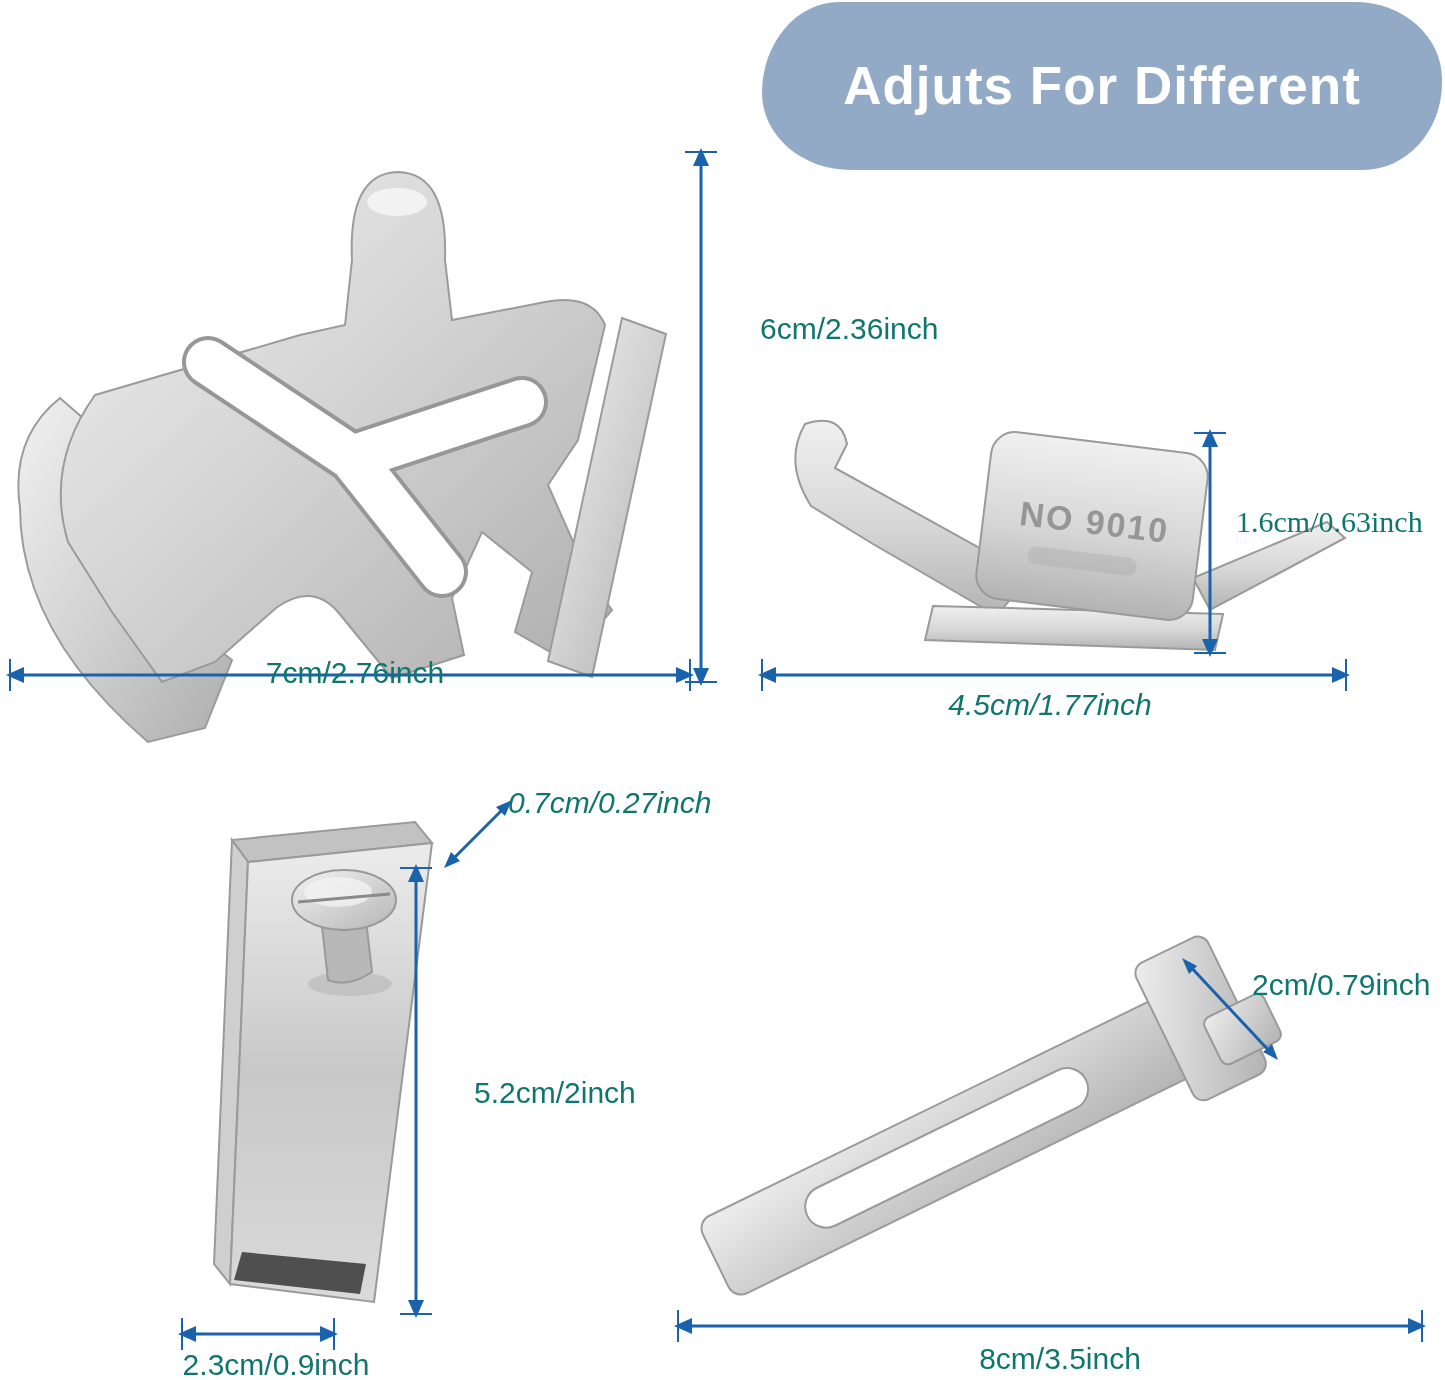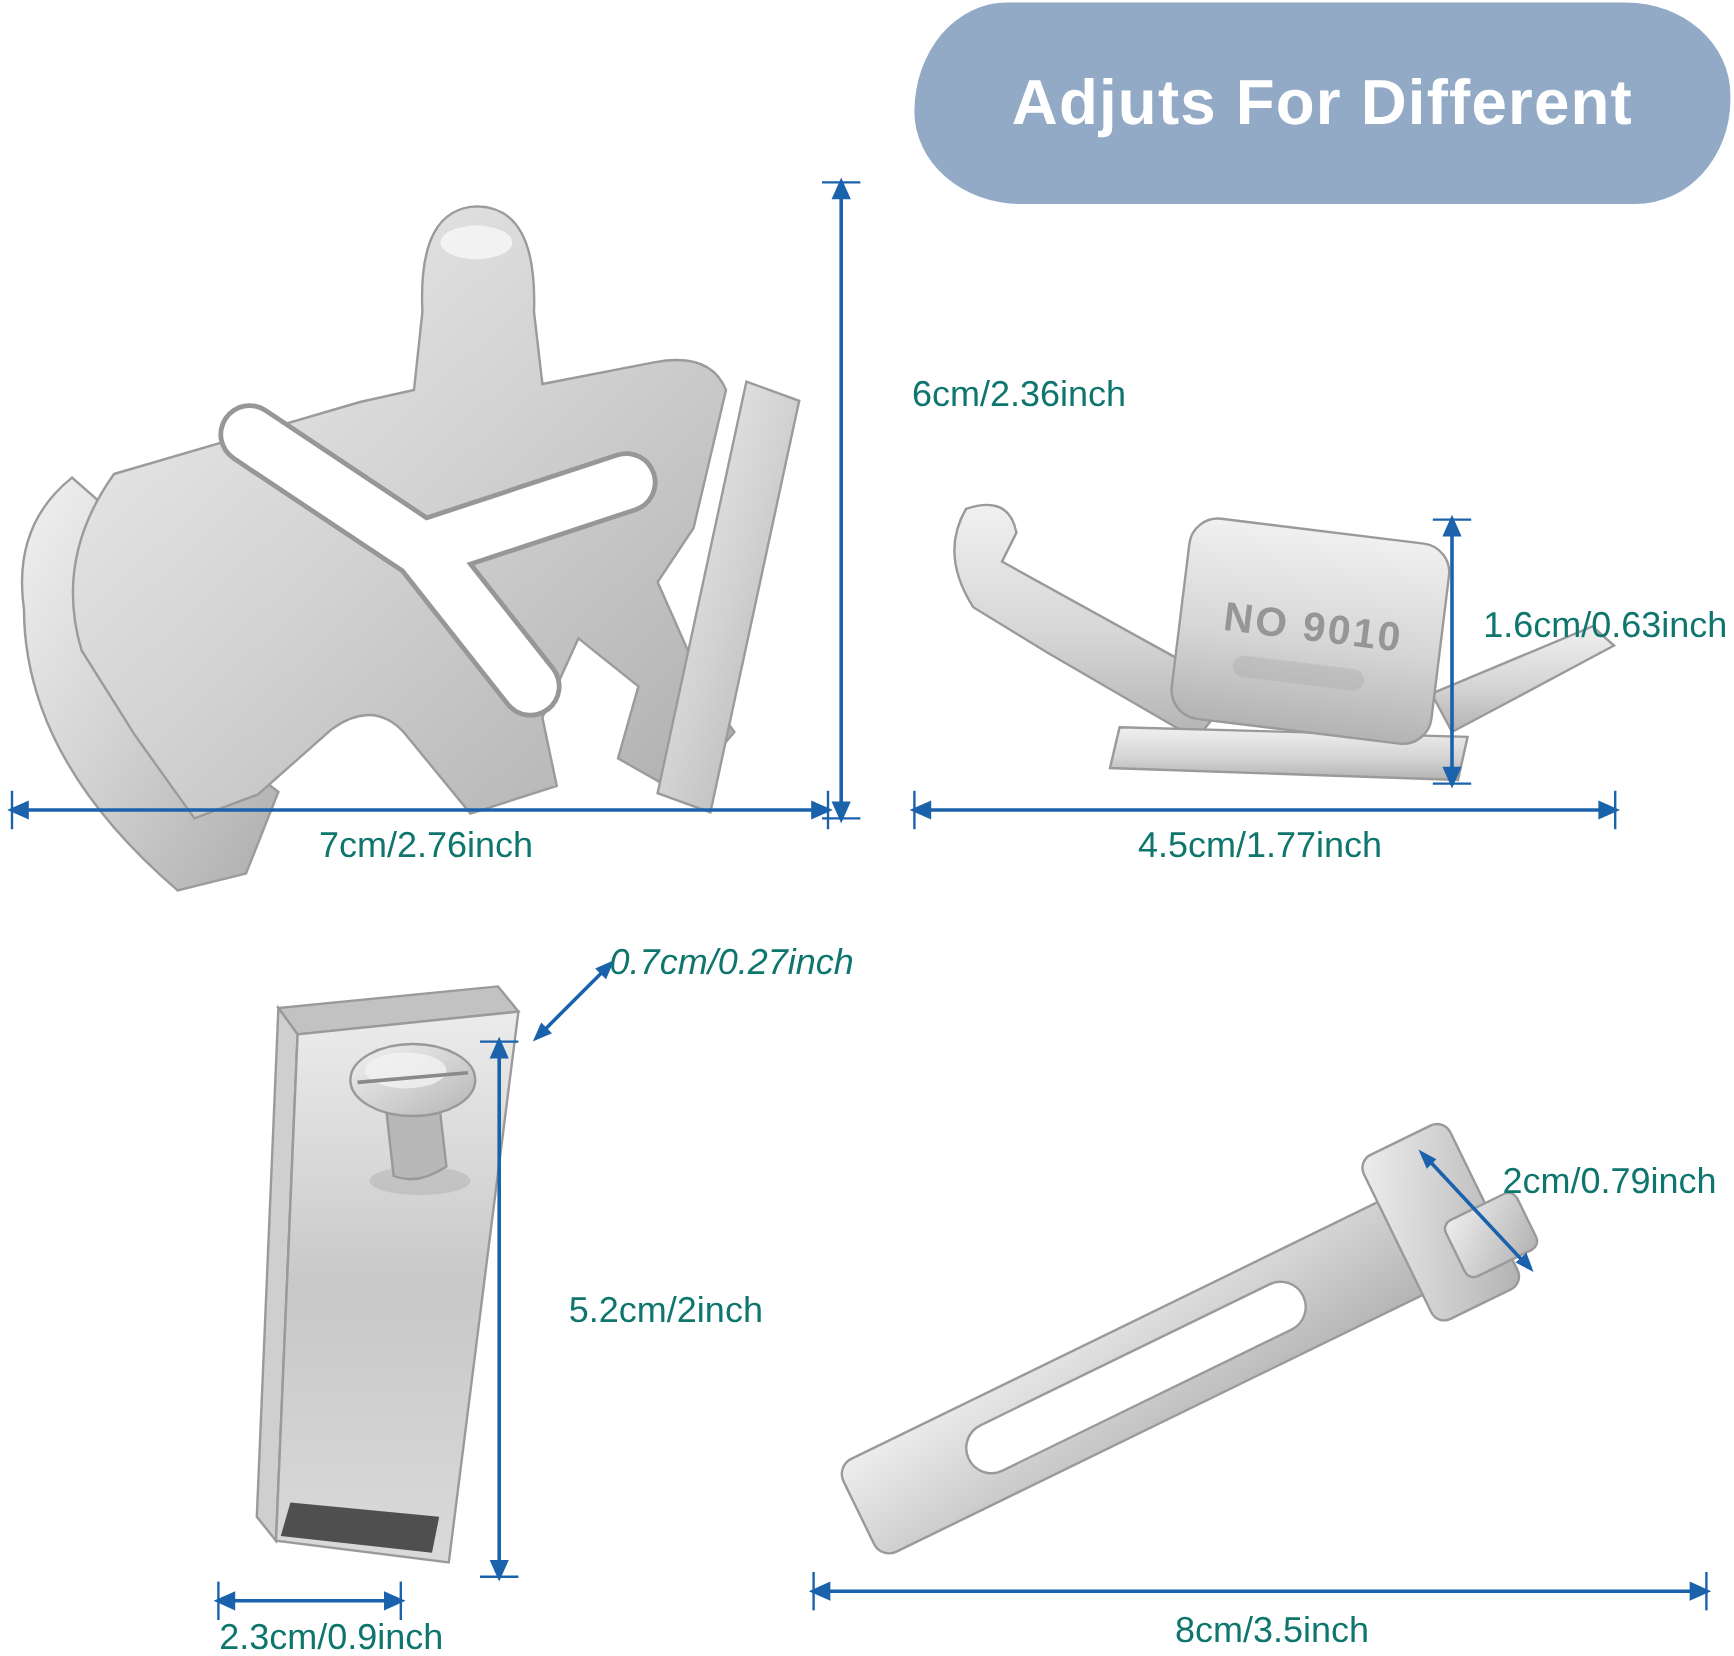--- a/index.html
+++ b/index.html
@@ -149,39 +149,39 @@
   </svg>
   <div class="dim-label" style="left:760px; top:312px;">6cm/2.36inch</div>
 
   <svg class="dim" style="left:4px; top:657px;" width="692" height="36">
     <line x1="6" y1="18" x2="686" y2="18" stroke="#1b62ac" stroke-width="3"></line>
     <polygon points="2,18 20,10 20,26" fill="#1b62ac"></polygon>
     <polygon points="690,18 672,10 672,26" fill="#1b62ac"></polygon>
     <line x1="6" y1="2" x2="6" y2="34" stroke="#1b62ac" stroke-width="2"></line>
     <line x1="686" y1="2" x2="686" y2="34" stroke="#1b62ac" stroke-width="2"></line>
   </svg>
-  <div class="dim-label center" style="left:195px; top:688px; width:320px;">7cm/2.76inch</div>
+  <div class="dim-label center" style="left:195px; top:656px; width:320px;">7cm/2.76inch</div>
 
   <svg class="dim" style="left:1192px; top:427px;" width="36" height="232">
     <line x1="18" y1="6" x2="18" y2="226" stroke="#1b62ac" stroke-width="3"></line>
     <polygon points="18,2 10,20 26,20" fill="#1b62ac"></polygon>
     <polygon points="18,230 10,212 26,212" fill="#1b62ac"></polygon>
     <line x1="2" y1="6" x2="34" y2="6" stroke="#1b62ac" stroke-width="2"></line>
     <line x1="2" y1="226" x2="34" y2="226" stroke="#1b62ac" stroke-width="2"></line>
   </svg>
-  <div class="dim-label" style="left:1236px; top:505px;">1.6cm/0.63inch</div>
+  <div class="dim-label" style="left:1236px; top:505px;font-family:Liberation Serif, serif;">1.6cm/0.63inch</div>
 
   <svg class="dim" style="left:756px; top:657px;" width="596" height="36">
     <line x1="6" y1="18" x2="590" y2="18" stroke="#1b62ac" stroke-width="3"></line>
     <polygon points="2,18 20,10 20,26" fill="#1b62ac"></polygon>
     <polygon points="594,18 576,10 576,26" fill="#1b62ac"></polygon>
     <line x1="6" y1="2" x2="6" y2="34" stroke="#1b62ac" stroke-width="2"></line>
     <line x1="590" y1="2" x2="590" y2="34" stroke="#1b62ac" stroke-width="2"></line>
   </svg>
-  <div class="dim-label center" style="left:890px; top:688px; width:320px;">4.5cm/1.77inch</div>
+  <div class="dim-label center" style="left:890px; top:688px; width:320px;font-style:italic;">4.5cm/1.77inch</div>
 
   <svg class="dim" style="left:436px; top:792px;" width="84" height="84">
     <line x1="70" y1="14" x2="14" y2="70" stroke="#1b62ac" stroke-width="3"></line>
     <polygon points="76,8 69,24 60,15" fill="#1b62ac"></polygon>
     <polygon points="8,76 24,69 15,60" fill="#1b62ac"></polygon>
   </svg>
   <div class="dim-label" style="left:508px; top:786px;font-style:italic;">0.7cm/0.27inch</div>
 
   <svg class="dim" style="left:398px; top:862px;" width="36" height="458">
     <line x1="18" y1="6" x2="18" y2="452" stroke="#1b62ac" stroke-width="3"></line>

